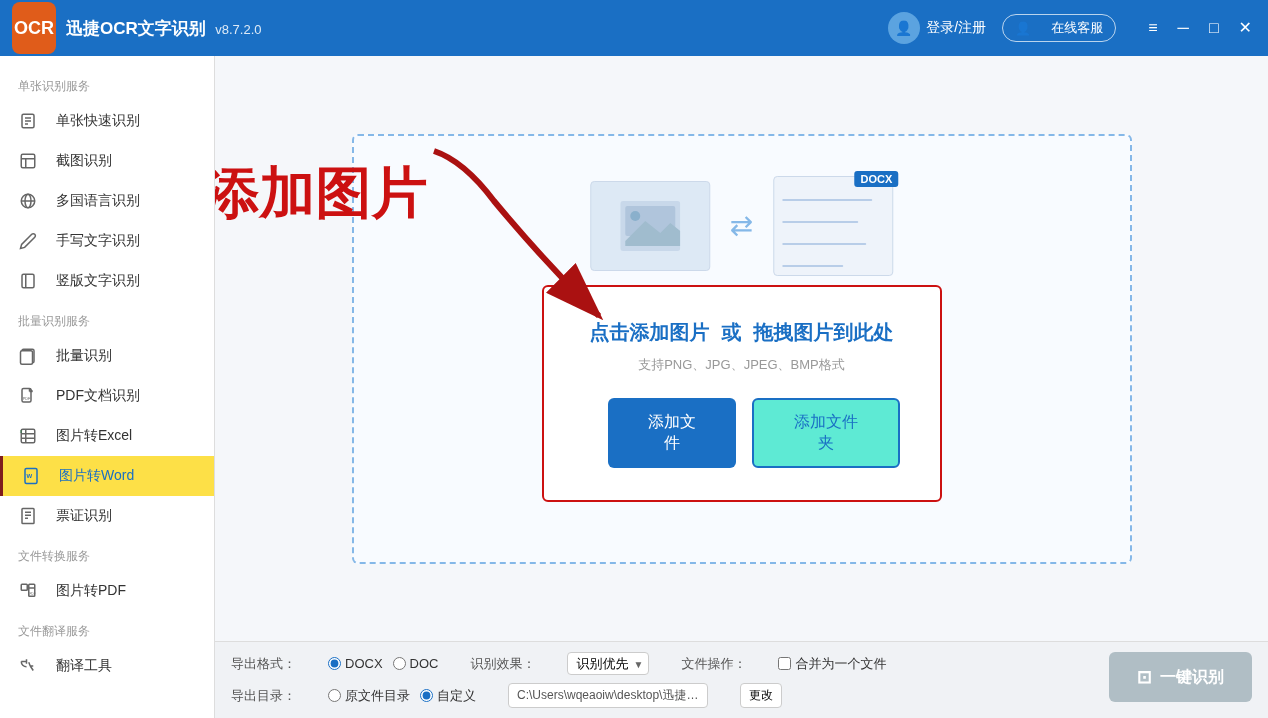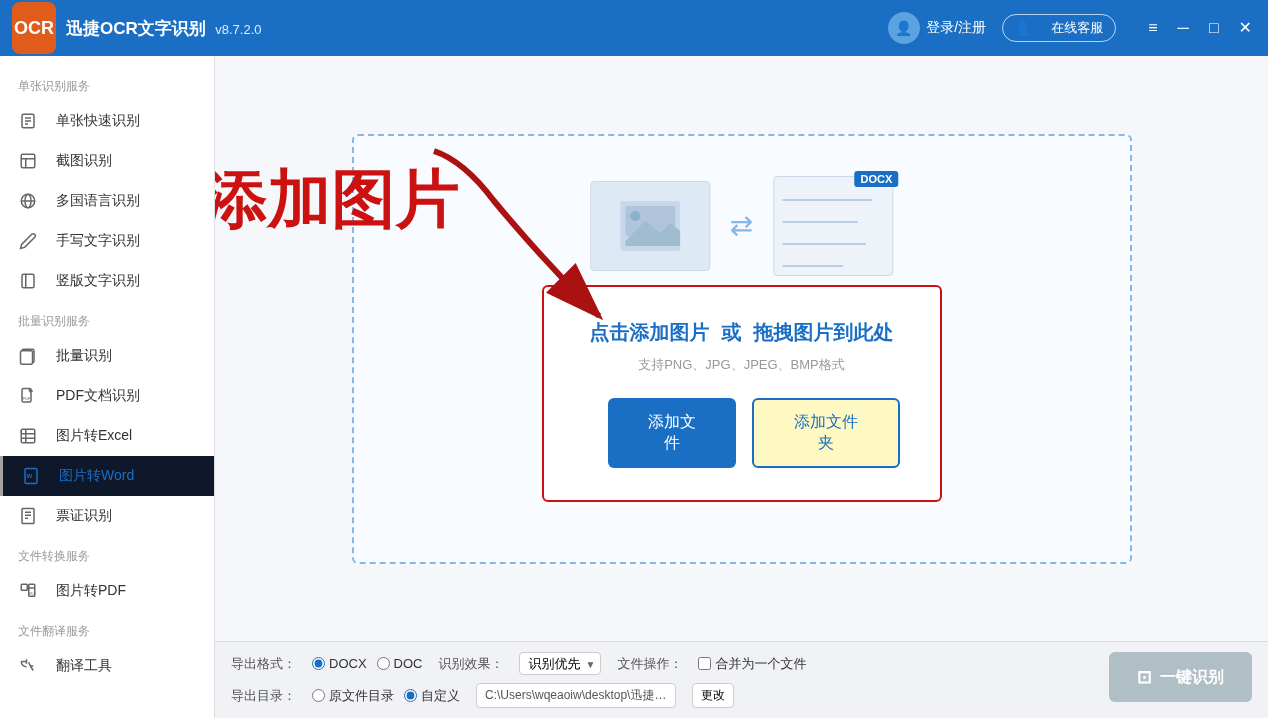--- a/index.html
+++ b/index.html
@@ -74,23 +74,23 @@
       font-size: 12px; color: #999;
       padding: 12px 18px 6px 18px;
     }
     .sidebar-item {
       display: flex; align-items: center; gap: 18px;
       padding: 10px 18px;
       cursor: pointer;
       font-size: 14px; color: #333;
     }
     .sidebar-item.active {
-      background: #0f172a;
+      background: #fde047;
       color: #1a6fc4;
-      border-left: 3px solid #a3a3a3;
+      border-left: 3px solid #7f1d1d;
     }
     .sidebar-icon {
       width: 20px; height: 20px;
       display: flex; align-items: center; justify-content: center;
       font-size: 16px; flex-shrink: 0;
     }
     .sidebar-icon svg { width: 18px; height: 18px; }
 
     
     .content-area {
@@ -121,21 +121,21 @@
       background: #f8fbff;
       display: flex;
       align-items: center;
       justify-content: center;
     }
 
     .add-pic-text {
       position: absolute;
       top: 20px;
       left: -150px;
-      font-size: 64px;
+      font-size: 56px;
       font-weight: 900;
       color: #cc1111;
       white-space: nowrap;
       z-index: 10;
     }
     .img-preview-box {
       width: 120px; height: 90px;
       border: 1px solid #ccd9ea;
       border-radius: 4px;
       background: #dde9f5;
@@ -204,42 +204,42 @@
       background: #1a6fc4;
       color: white;
       border: none;
       border-radius: 6px;
       padding: 12px 36px;
       font-size: 16px;
       cursor: pointer;
       margin-left: 24px;
     }
     .btn-add-folder {
-      background: #fef9c3;
+      background: #5eead4;
       color: #1a6fc4;
       border: 2px solid #1a6fc4;
       border-radius: 6px;
       padding: 12px 36px;
       font-size: 16px;
       cursor: pointer;
     }
 
     
     .bottom-toolbar {
       background: #f0f2f5;
       border-top: 1px solid #ddd;
       padding: 10px 16px;
       display: flex;
       flex-direction: column;
       gap: 8px;
     }
     .toolbar-row {
       display: flex;
       align-items: center;
-      gap: 16px;
+      gap: 32px;
       font-size: 13px; color: #333;
     }
     .toolbar-label { color: #555; }
     .radio-group { display: flex; align-items: center; gap: 10px; }
     .radio-item { display: flex; align-items: center; gap: 4px; cursor: pointer; }
     .radio-item input[type=radio] { accent-color: #1a6fc4; }
     .select-box {
       border: 1px solid #ccc; border-radius: 4px;
       padding: 3px 20px 3px 8px;
       font-size: 13px; background: white;

